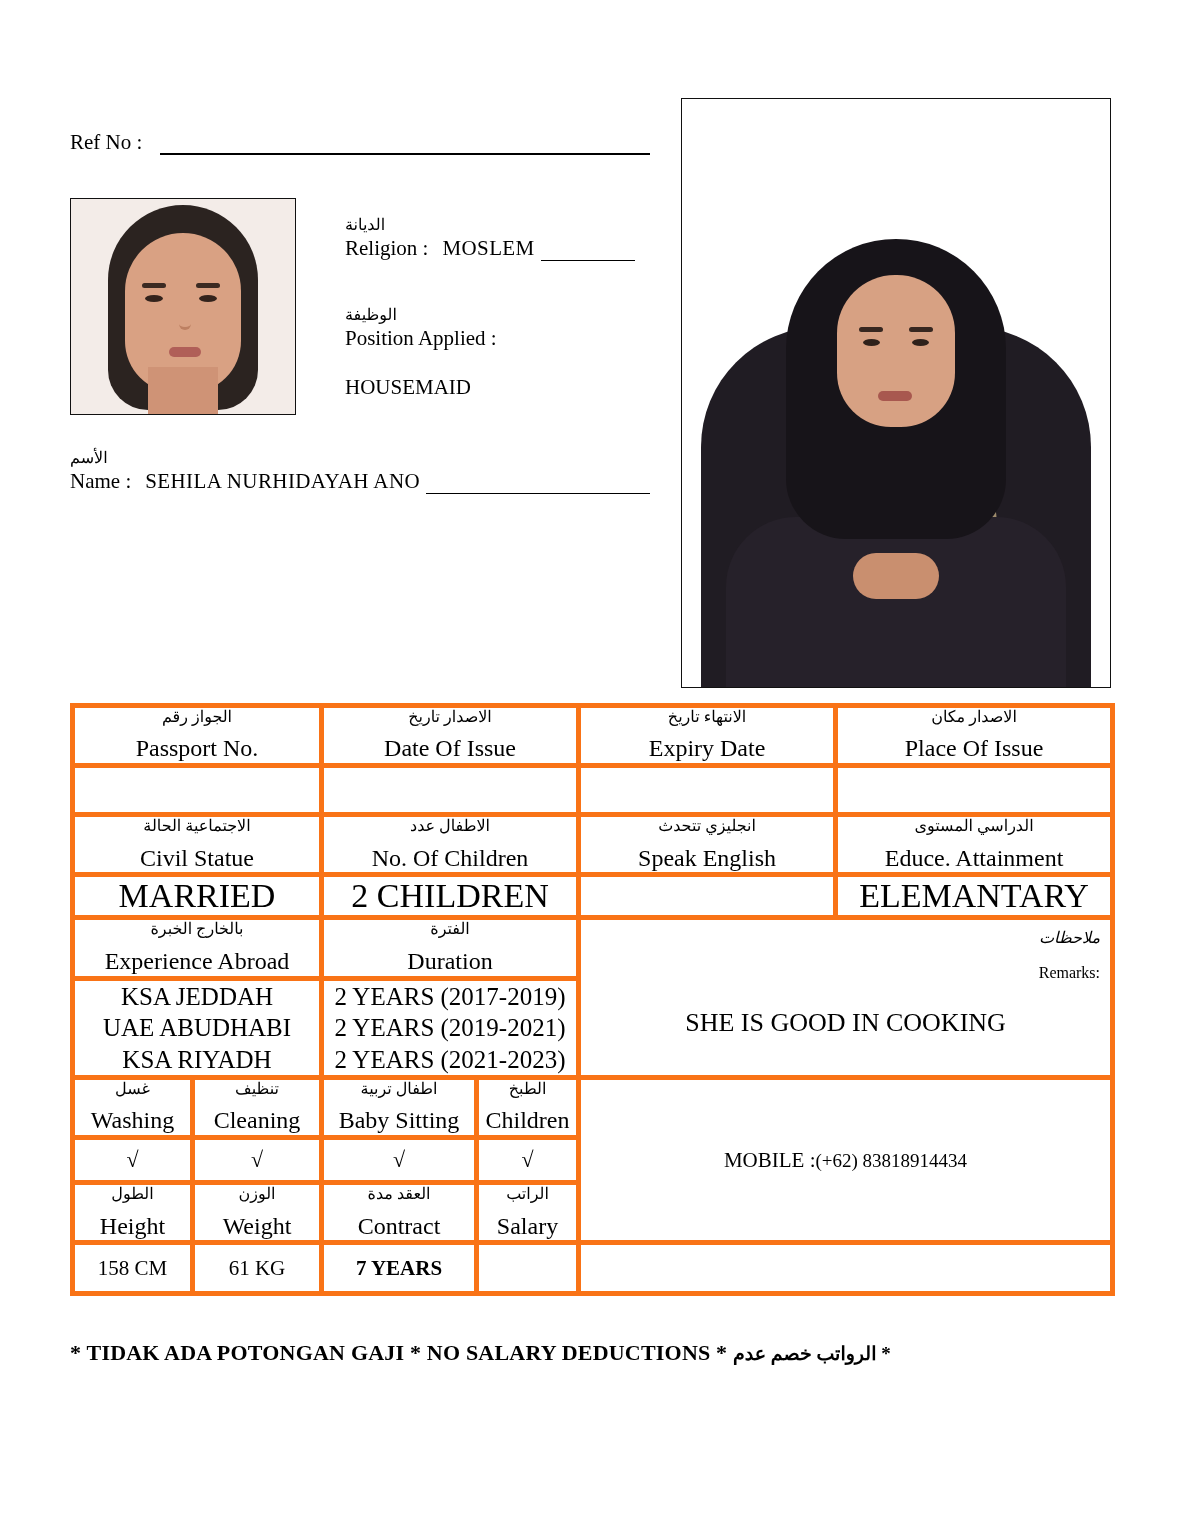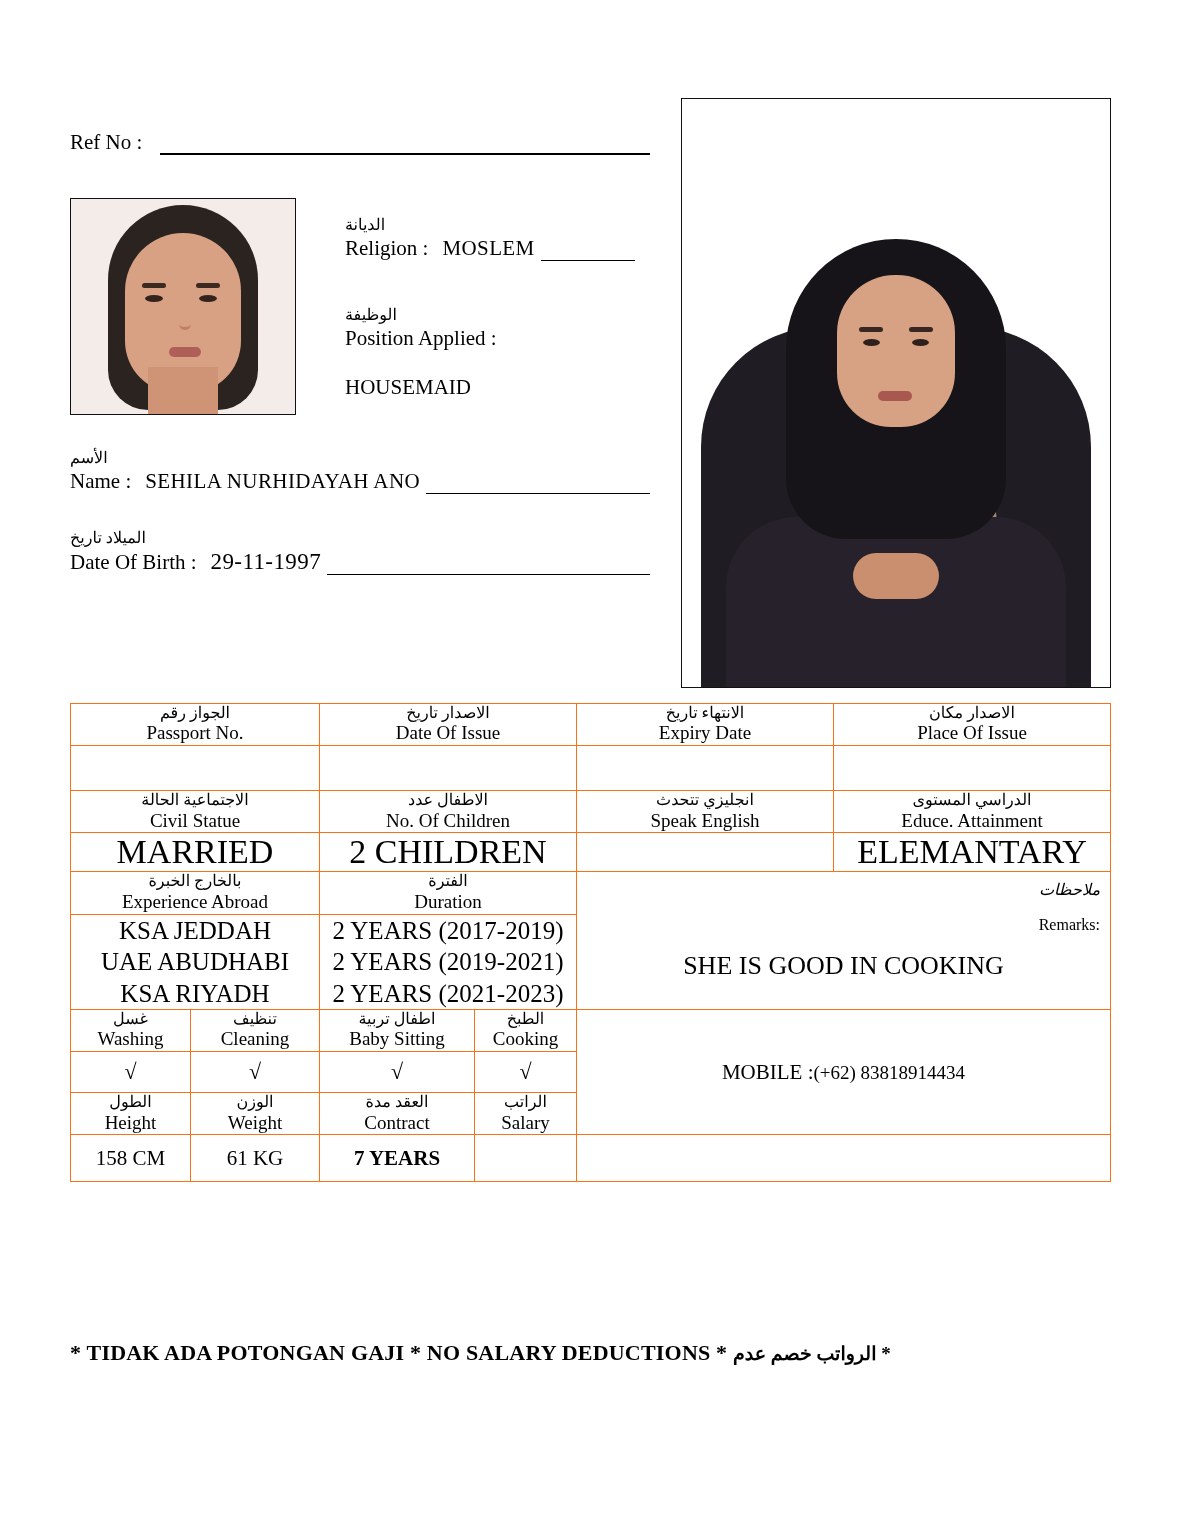--- a/index.html
+++ b/index.html
@@ -253,36 +253,37 @@
   
   table.main {
     position: absolute;
     left: 70px;
     top: 703px;
     width: 1040px;
     border-collapse: collapse;
     table-layout: fixed;
   }
   table.main td {
-    border: 1px solid #f97316;
+    border: 5px solid #f97316;
     padding: 0;
     vertical-align: middle;
     text-align: center;
   }
   .hdr {
     padding: 6px 4px 8px 4px;
   }
   .hdr .a {
     font-size: 16px;
     direction: rtl;
     line-height: 1.15;
   }
   .hdr .e {
-    font-size: 19px;
+    font-size: 24px;
     line-height: 1.2;
+    margin-top: 8px;
   }
   .blankrow td { height: 44px; }
 
   .bigval {
     font-size: 34px;
     padding: 6px 2px 10px 2px;
     white-space: nowrap;
   }
   .remarks-cell {
     vertical-align: top;
@@ -400,28 +401,20 @@
 
   <div class="field-block" id="name-field">
     <div class="ar">الأسم</div>
     <div class="line-row">
       <span class="lbl">Name :</span>
       <span class="val">SEHILA NURHIDAYAH ANO</span>
       <span class="rule"></span>
     </div>
   </div>
 
-  <div class="field-block" id="dob-field">
-    <div class="ar">الميلاد تاريخ</div>
-    <div class="line-row">
-      <span class="lbl">Date Of Birth :</span>
-      <span class="val">29-11-1997</span>
-      <span class="rule"></span>
-    </div>
-  </div>
 
 
   <div class="photo-big">
     <div class="pb-body"></div>
     <div class="pb-trim1"></div>
     <div class="pb-trim2"></div>
     <div class="pb-jeans"></div>
     <div class="pb-arms"></div>
     <div class="pb-hands"></div>
     <div class="pb-hijab"></div>
@@ -533,21 +526,21 @@
       <td class="hdr">
         <div class="a">تنظيف</div>
         <div class="e">Cleaning</div>
       </td>
       <td class="hdr">
         <div class="a">اطفال تربية</div>
         <div class="e">Baby Sitting</div>
       </td>
       <td class="hdr">
         <div class="a">الطبخ</div>
-        <div class="e">Cooking</div>
+        <div class="e">Children</div>
       </td>
       <td colspan="2" rowspan="3" class="mobile-cell">
         <span class="mlabel">MOBILE :</span><span class="mnum">(+62) 83818914434</span>
       </td>
     </tr>
 
     <tr>
       <td class="check">√</td>
       <td class="check">√</td>
       <td class="check">√</td>

